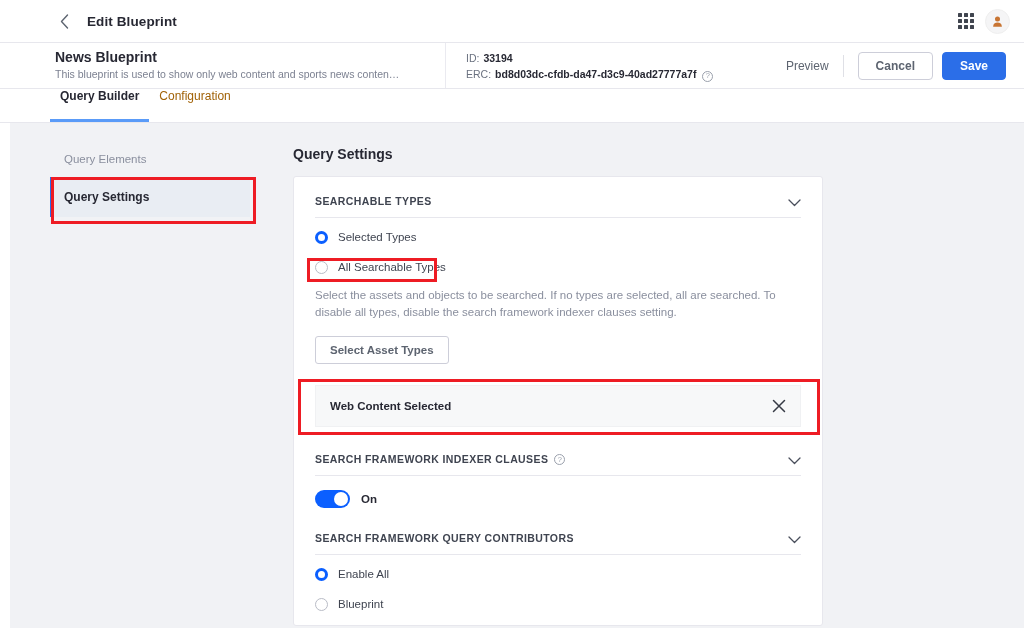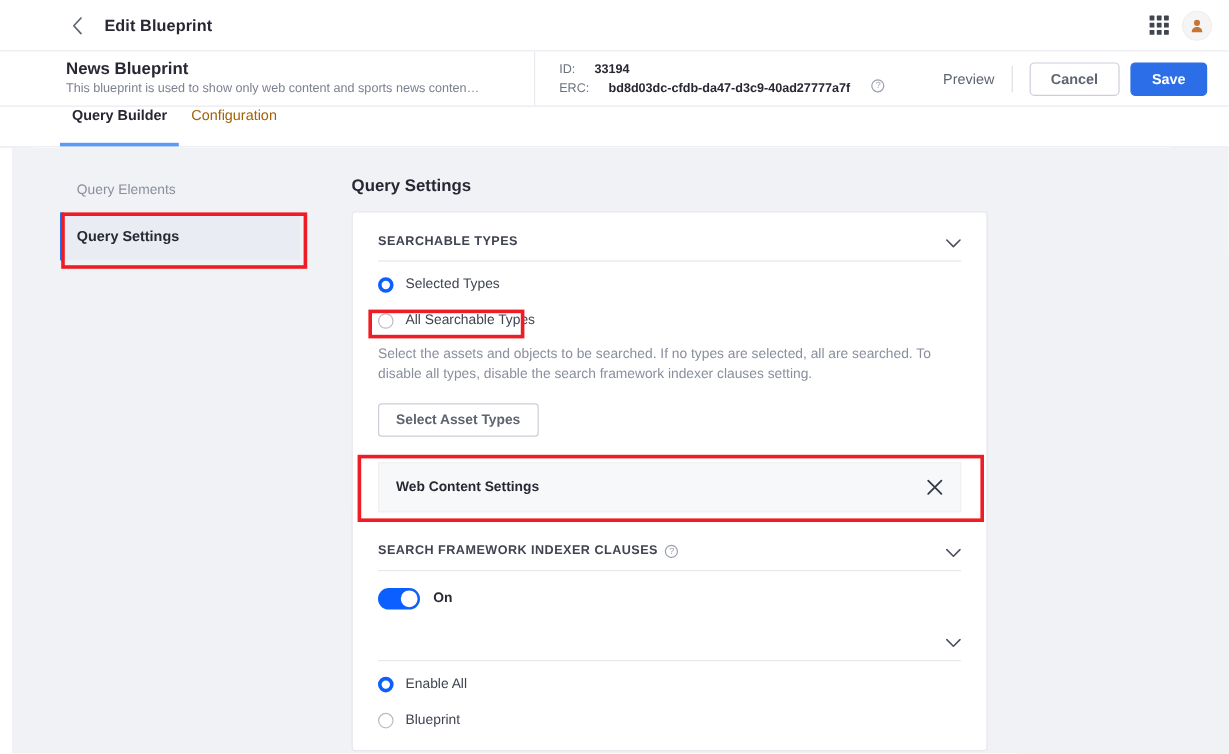--- a/index.html
+++ b/index.html
@@ -51,21 +51,21 @@
   .bp-title-wrap { margin-left: 55px; width: 385px; }
   .bp-title { font-size: 14px; font-weight: bold; color: #272833; line-height: 17px; }
   .bp-desc {
     font-size: 10.5px; color: #7c8191; line-height: 15px; margin-top: 1px;
     white-space: nowrap; overflow: hidden; text-overflow: ellipsis; width: 380px;
   }
   .bp-meta {
     margin-left: 5px; padding-left: 20px; border-left: 1px solid #eaeaf0;
     align-self: stretch; display: flex; flex-direction: column; justify-content: center;
   }
-  .meta-row { font-size: 10.5px; color: #6b7280; line-height: 16px; display: flex; align-items: flex-start; gap: 12px; }
+  .meta-row { font-size: 10.5px; color: #6b7280; line-height: 16px; display: flex; align-items: flex-end; }
   .meta-row b { color: #272833; font-weight: bold; margin-left: 4px; }
   .help-icon {
     display: inline-flex; align-items: center; justify-content: center;
     width: 11px; height: 11px; border: 1px solid #9aa0ac; border-radius: 50%;
     font-size: 7.5px; color: #9aa0ac; margin-left: 6px; line-height: 1; cursor: pointer;
   }
   .bp-actions { margin-left: auto; margin-right: 18px; display: flex; align-items: center; }
   .link-btn { font-size: 12px; color: #5d6470; cursor: pointer; }
   .vsep { width: 1px; height: 22px; background: #dfe0e6; margin: 0 14px; }
   .btn {
@@ -267,21 +267,21 @@
         <div class="radio-row">
           <span class="radio"></span>
           <span class="radio-label">All Searchable Types</span>
         </div>
 
         <div class="help-text">Select the assets and objects to be searched. If no types are selected, all are searched. To disable all types, disable the search framework indexer clauses setting.</div>
 
         <div class="btn-outline">Select Asset Types</div>
 
         <div class="chip-row">
-          <span class="chip-label">Web Content Settings</span>
+          <span class="chip-label">Web Content Selected</span>
           <span class="chip-close">
             <svg width="14" height="14" viewBox="0 0 14 14" fill="none">
               <path d="M1.5 1.5 L12.5 12.5 M12.5 1.5 L1.5 12.5" stroke="#363a45" stroke-width="1.5" stroke-linecap="round"></path>
             </svg>
           </span>
         </div>
 
         
         <div class="section-head mt1">
           <span class="section-title">SEARCH FRAMEWORK INDEXER CLAUSES</span>
@@ -295,20 +295,21 @@
 
         <div class="toggle-row">
           <span class="toggle">
               <span class="knob"></span>
             </span>
           <span class="toggle-label">On</span>
         </div>
 
         
         <div class="section-head mt2">
+          <span class="section-title">SEARCH FRAMEWORK QUERY CONTRIBUTORS</span>
           <span class="chevron">
             <svg width="13" height="8" viewBox="0 0 13 8" fill="none">
               <path d="M1 1 L6.5 6.5 L12 1" stroke="#4a4f5c" stroke-width="1.3" stroke-linecap="round" stroke-linejoin="round"></path>
             </svg>
           </span>
         </div>
 
         <div class="radio-row">
           <span class="radio checked"></span>
           <span class="radio-label">Enable All</span>

